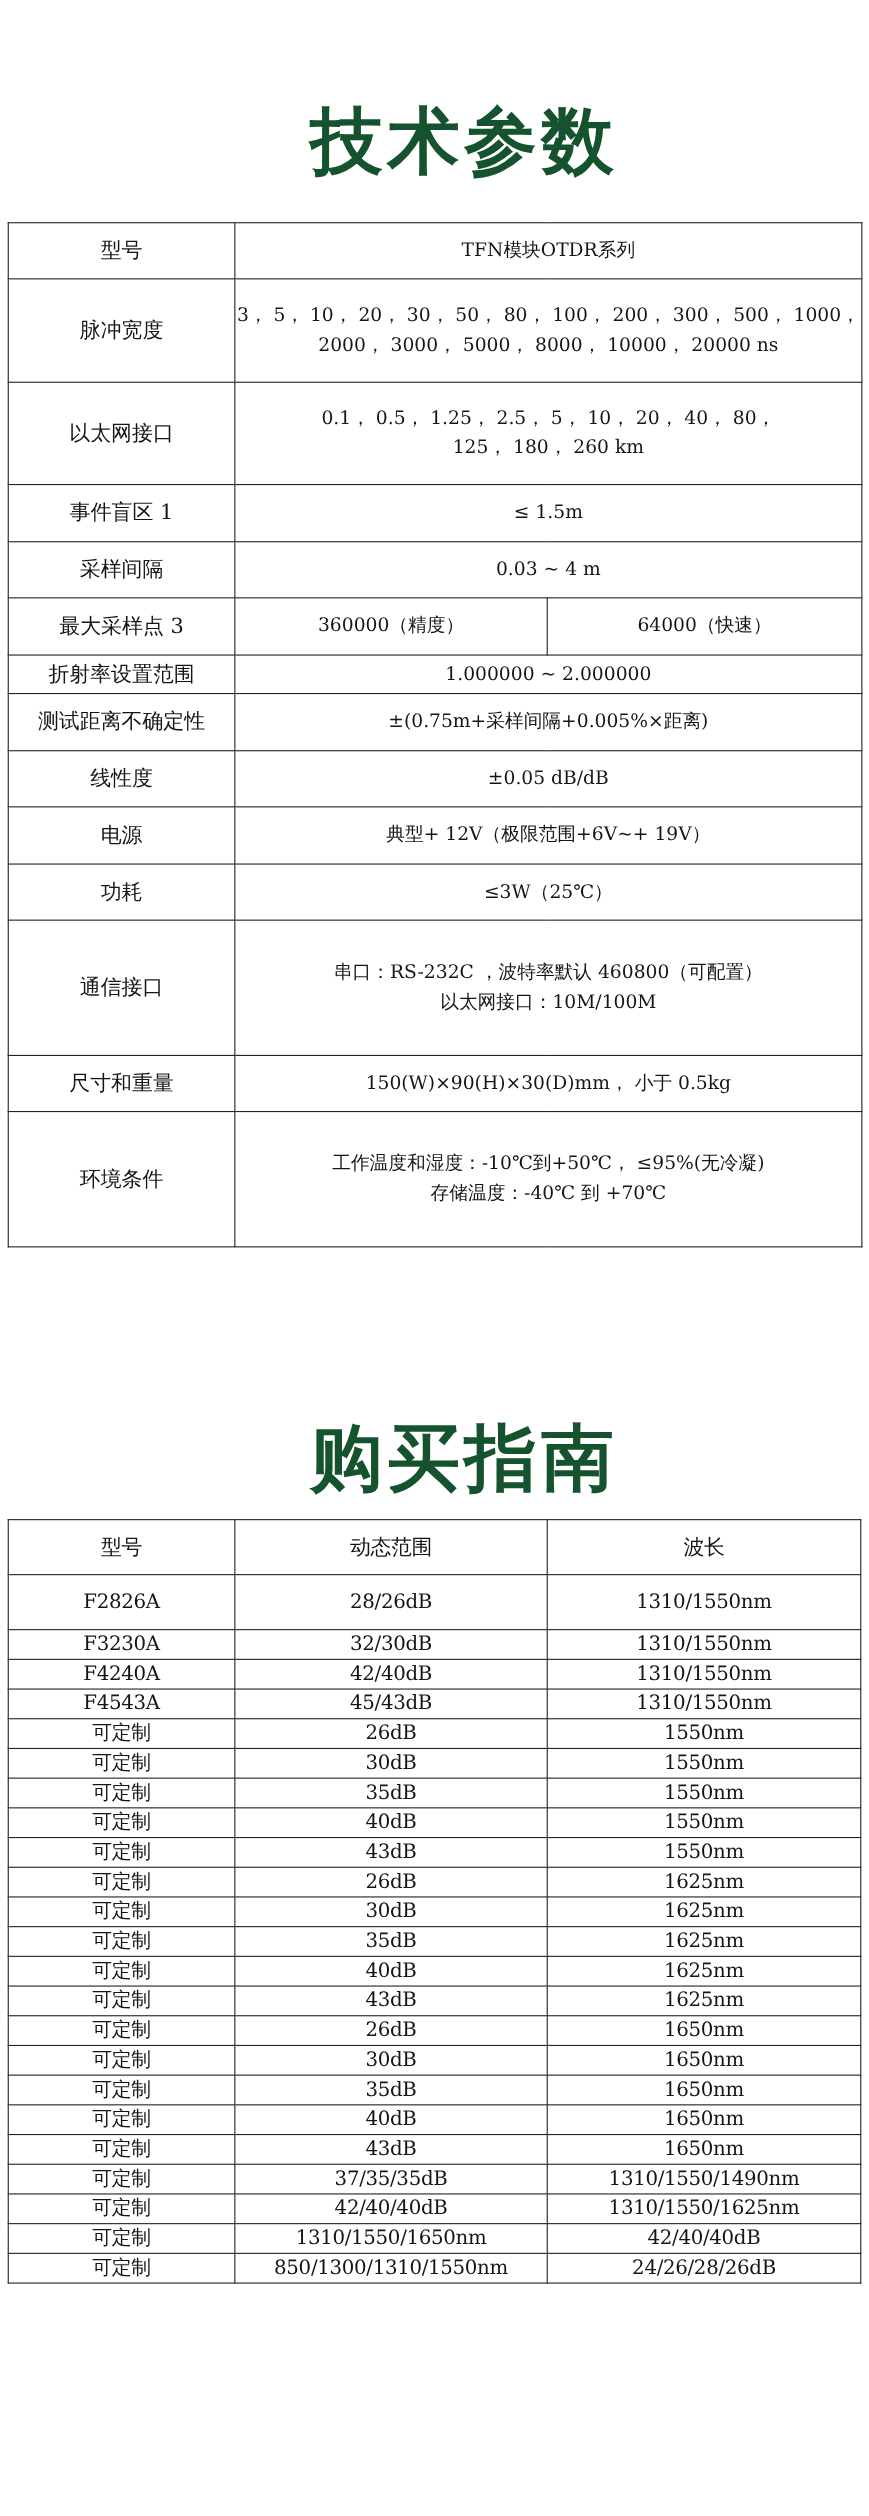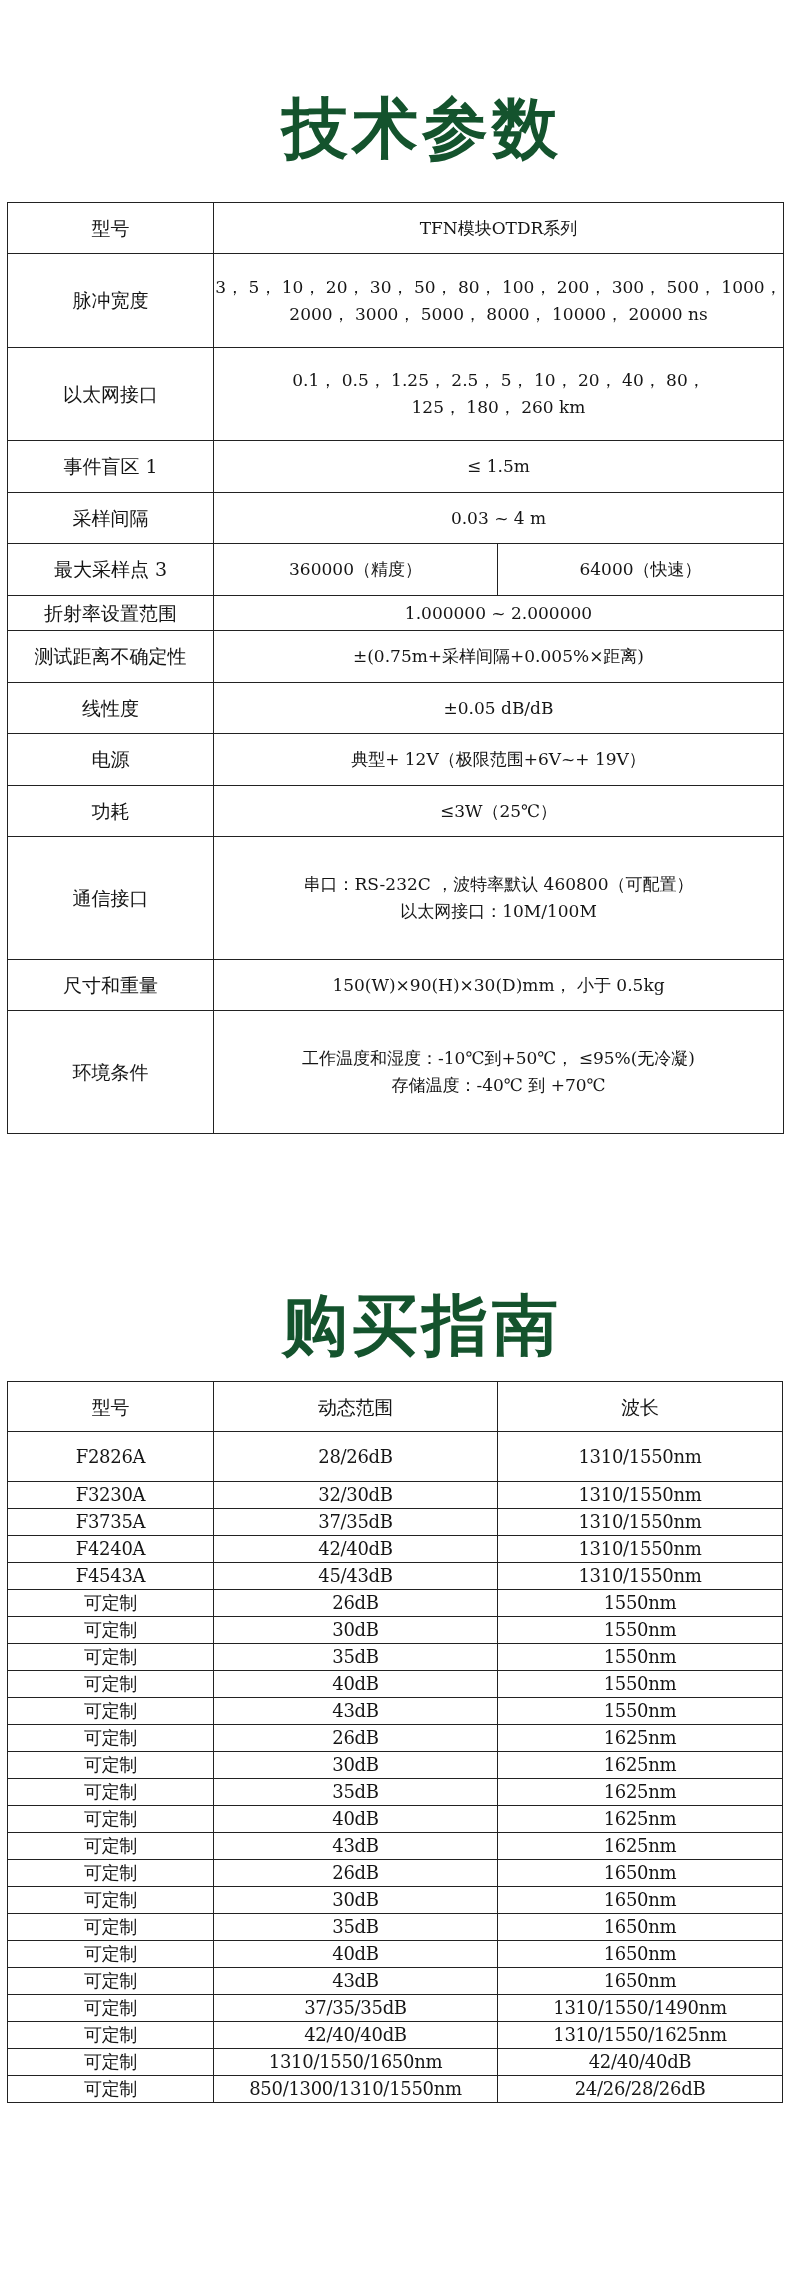--- a/index.html
+++ b/index.html
@@ -123,25 +123,20 @@
         <td>F2826A</td>
         <td>28/26dB</td>
         <td>1310/1550nm</td>
       </tr>
       <tr>
         <td>F3230A</td>
         <td>32/30dB</td>
         <td>1310/1550nm</td>
       </tr>
       <tr>
-        <td>F3735A</td>
-        <td>37/35dB</td>
-        <td>1310/1550nm</td>
-      </tr>
-      <tr>
         <td>F4240A</td>
         <td>42/40dB</td>
         <td>1310/1550nm</td>
       </tr>
       <tr>
         <td>F4543A</td>
         <td>45/43dB</td>
         <td>1310/1550nm</td>
       </tr>
       <tr>

